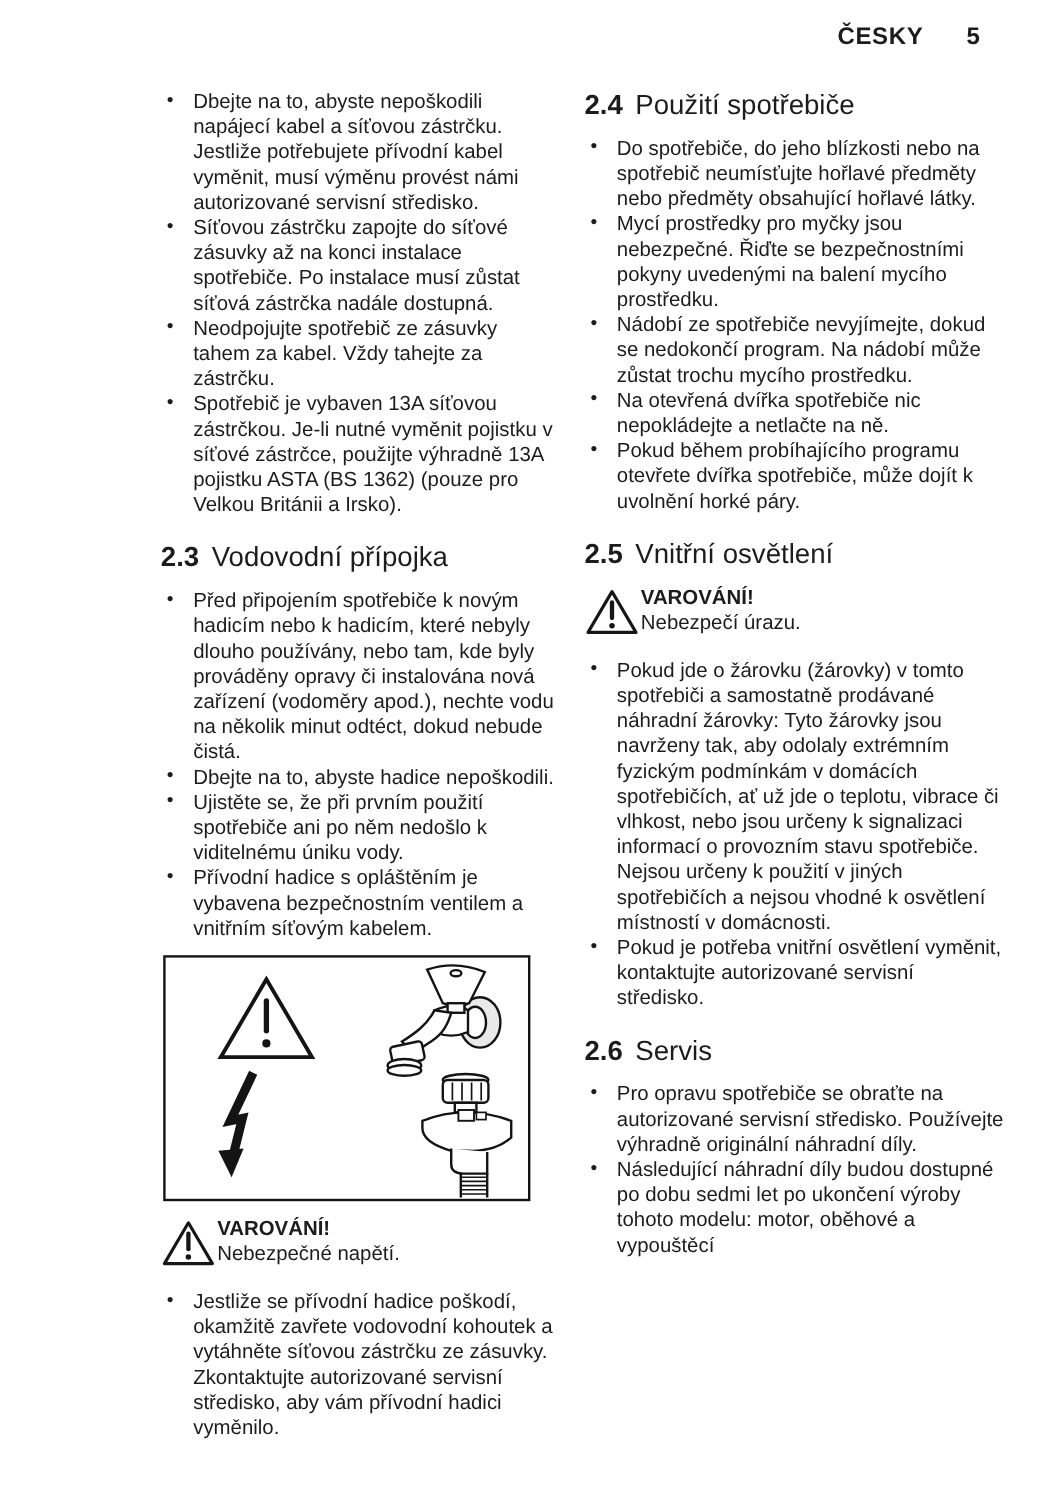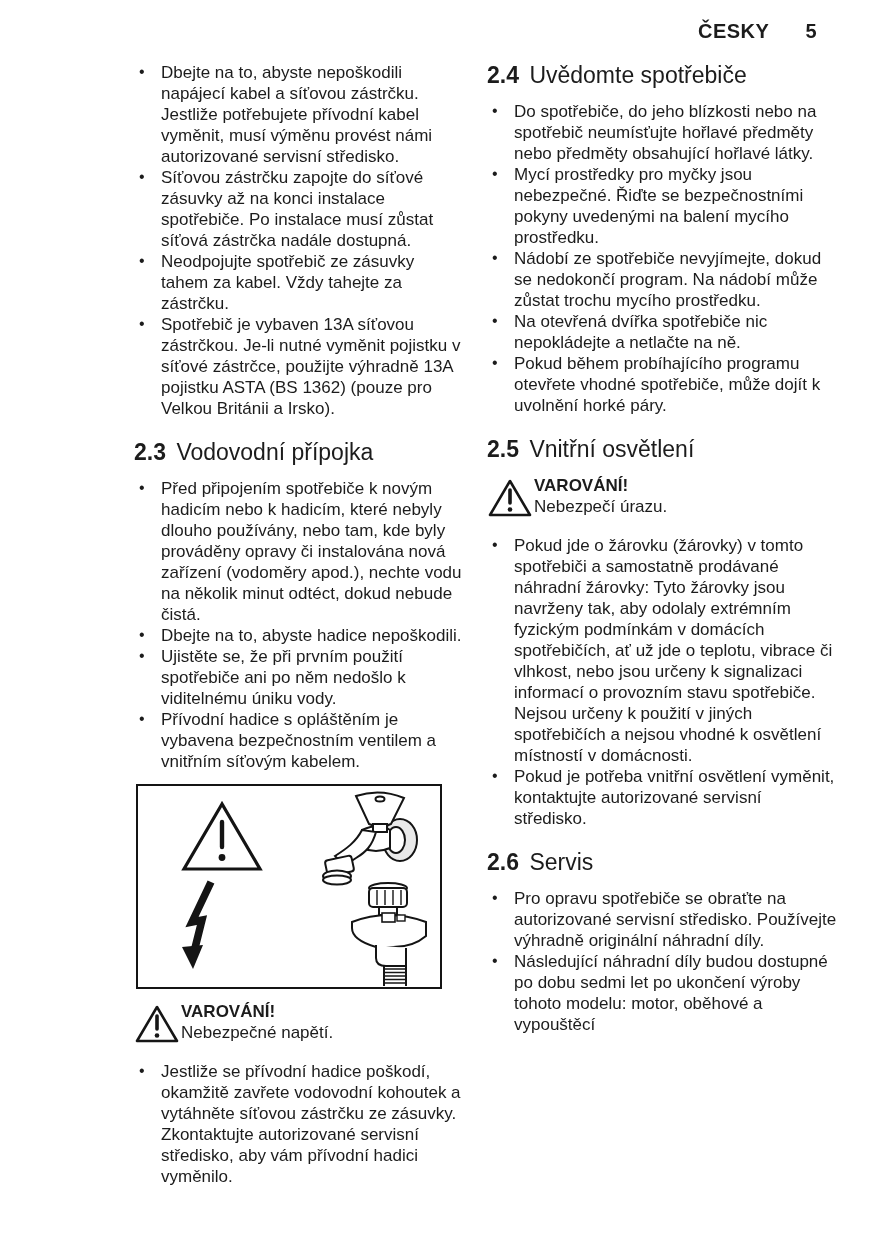--- a/index.html
+++ b/index.html
@@ -12,21 +12,21 @@
     overflow:hidden;
   }
   .page-header {
     position:absolute; top:20px; right:57px;
     display:flex; gap:36px;
     font-size:20px; font-weight:bold; letter-spacing:0.5px;
   }
   .col { position:absolute; top:62px; }
   .col-left  { left:134px; width:330px; }
   .col-right { left:487px; width:350px; }
-  .col > :first-child { margin-top:0; }
+  .col > :first-child { margin-top:12px; }
 
   ul.bullets { list-style:none; margin:0; padding:0; font-size:17px; line-height:21px; }
   ul.bullets li { position:relative; padding-left:27px; margin:0; }
   ul.bullets li::before { content:"•"; position:absolute; left:5px; top:-1px; font-size:16px; color:#1c1c1c; }
 
   h2.section-heading { font-size:23px; font-weight:normal; margin:20px 0 12px 0; }
   h2.section-heading .sec-num { font-weight:bold; margin-right:4px; }
 
   .warning-block { display:flex; align-items:flex-start; gap:1px; margin:12px 0; }
   .warning-block .wicon { flex:0 0 auto; padding-top:2px; }
@@ -125,28 +125,28 @@
     </div>
   </div>
 
   <ul class="bullets mt12">
     <li>Jestliže se přívodní hadice poškodí, okamžitě zavřete vodovodní kohoutek a vytáhněte síťovou zástrčku ze zásuvky. Zkontaktujte autorizované servisní středisko, aby vám přívodní hadici vyměnilo.</li>
   </ul>
 </div>
 
 <div class="col col-right">
 
-  <h2 class="section-heading"><span class="sec-num">2.4</span> <span>Uvědomte spotřebiče</span></h2>
+  <h2 class="section-heading"><span class="sec-num">2.4</span> <span>Použití spotřebiče</span></h2>
 
   <ul class="bullets">
     <li>Do spotřebiče, do jeho blízkosti nebo na spotřebič neumísťujte hořlavé předměty nebo předměty obsahující hořlavé látky.</li>
     <li>Mycí prostředky pro myčky jsou nebezpečné. Řiďte se bezpečnostními pokyny uvedenými na balení mycího prostředku.</li>
     <li>Nádobí ze spotřebiče nevyjímejte, dokud se nedokončí program. Na nádobí může zůstat trochu mycího prostředku.</li>
     <li>Na otevřená dvířka spotřebiče nic nepokládejte a netlačte na ně.</li>
-    <li>Pokud během probíhajícího programu otevřete vhodné spotřebiče, může dojít k uvolnění horké páry.</li>
+    <li>Pokud během probíhajícího programu otevřete dvířka spotřebiče, může dojít k uvolnění horké páry.</li>
   </ul>
 
   <h2 class="section-heading"><span class="sec-num">2.5</span> <span>Vnitřní osvětlení</span></h2>
 
   <div class="warning-block">
     <span class="wicon">
       <svg width="46" height="42" viewBox="0 0 46 42">
         <polygon points="23,4 3,38 43,38" fill="none" stroke="#161616" stroke-width="2.6" stroke-linejoin="round"></polygon>
         <path d="M23 13 L23 26" stroke="#161616" stroke-width="3.6" stroke-linecap="round"></path>
         <circle cx="23" cy="32.5" r="2.3" fill="#161616"></circle>

